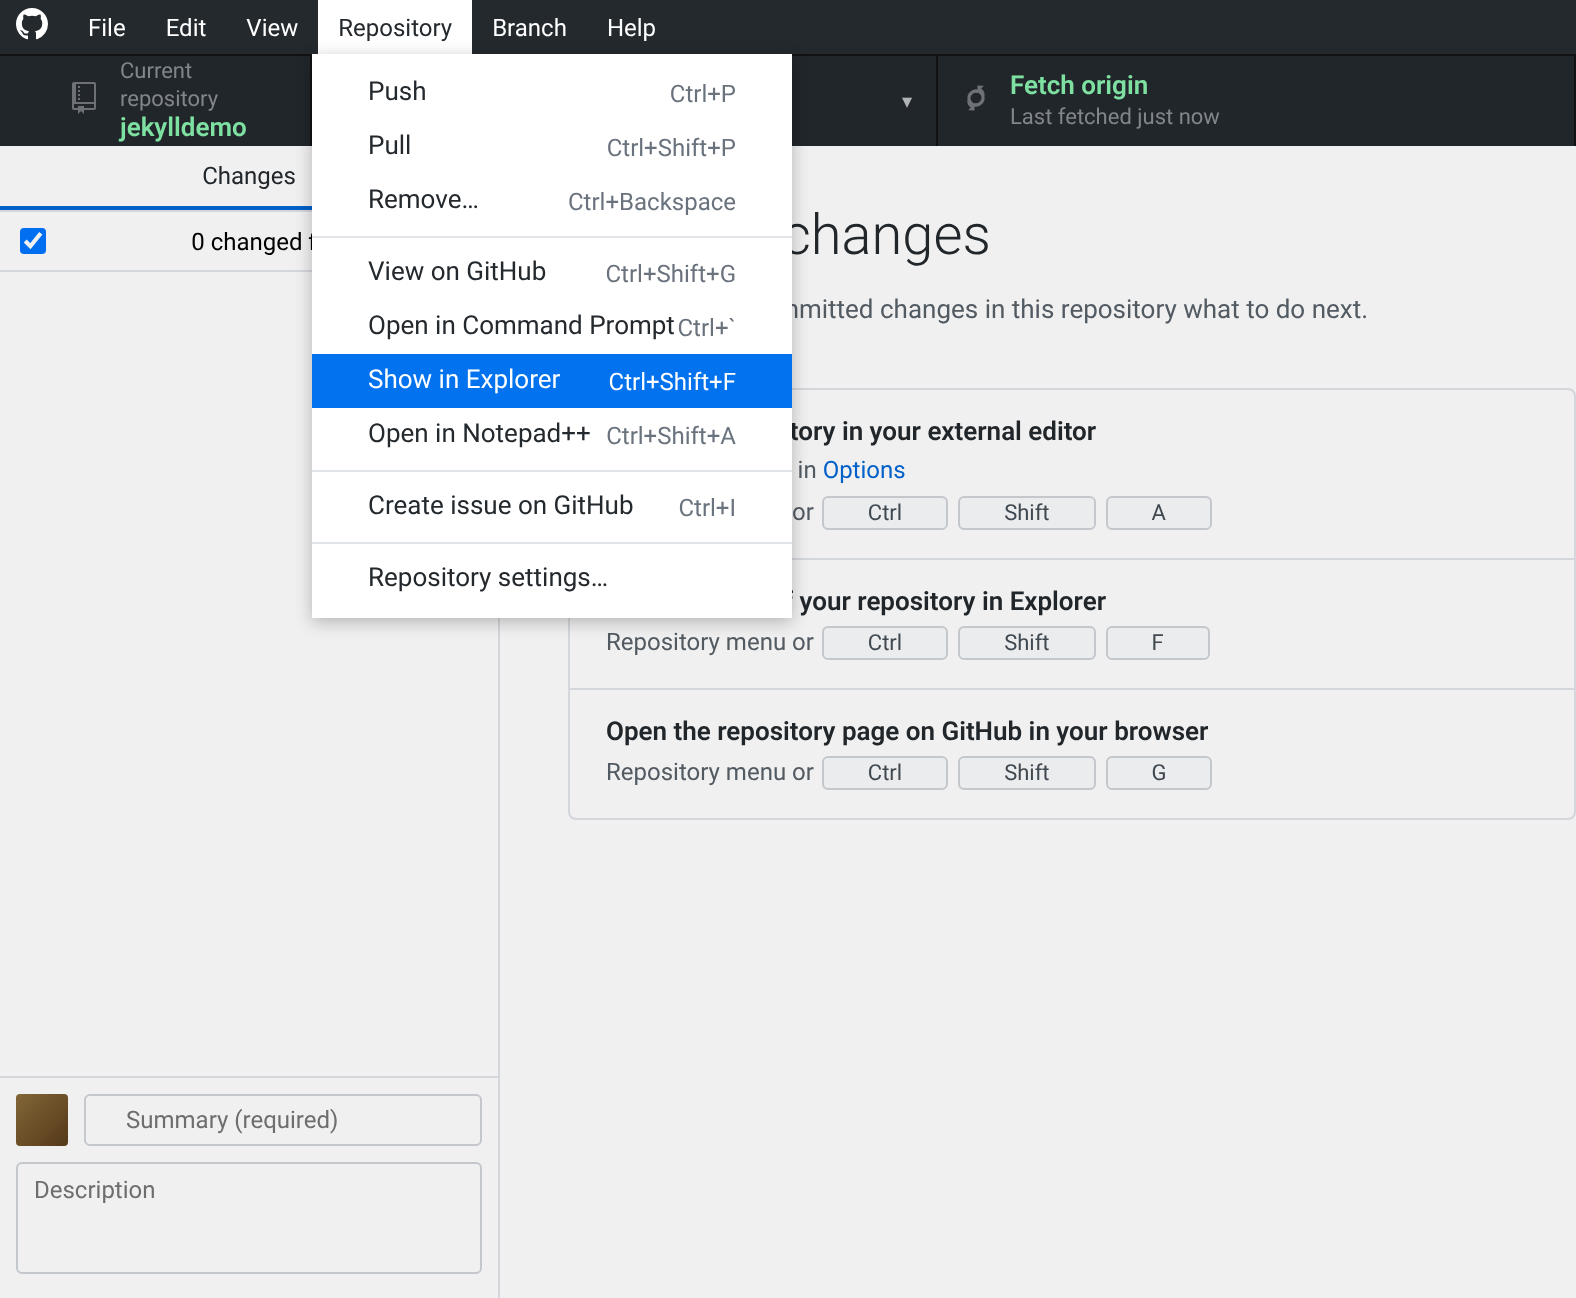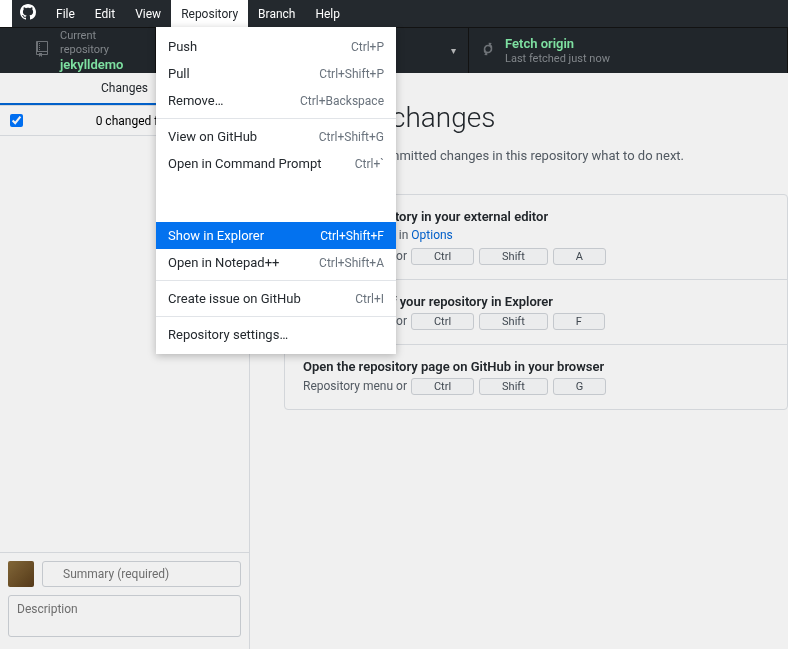--- a/index.html
+++ b/index.html
@@ -1,18 +1,18 @@
 <!DOCTYPE html>
 <html><head>
 <meta charset="utf-8">
 <style>
 * { margin: 0; padding: 0; box-sizing: border-box; font-family: -apple-system, BlinkMacSystemFont, "Segoe UI", Roboto, sans-serif; }
 body { width: 788px; height: 649px; overflow: hidden; background: #fff; position: relative; }
 
-.menubar { background: #24292e; height: 27px; display: flex; align-items: center; padding: 0 8px; color: #fff; font-size: 12px; margin-left: 12px; }
+.menubar { background: #24292e; height: 27px; display: flex; align-items: center; padding: 0 8px; color: #fff; font-size: 12px; }
 .menubar .logo { margin-right: 10px; }
 .menubar .menu-item { padding: 0 10px; height: 27px; display: flex; align-items: center; cursor: default; }
 .menubar .menu-item.active { background: #fff; color: #24292e; }
 
 .toolbar { background: #24292e; height: 46px; display: flex; color: #fff; border-top: 1px solid #141414; }
 .toolbar-section { display: flex; align-items: center; padding: 0 12px; border-right: 1px solid #141414; }
 .toolbar-section .icon-slot { margin-right: 10px; opacity: 0.8; }
 .toolbar-section .tlabel { font-size: 11px; color: #8a8f94; line-height: 14px; }
 .toolbar-section .tvalue { font-size: 13px; font-weight: 600; color: #86efac; line-height: 16px; }
 .toolbar-section.repo { width: 156px; padding-left: 36px; }
@@ -27,38 +27,38 @@
 .tab { flex: 1; display: flex; align-items: center; justify-content: center; font-size: 12px; color: #24292e; }
 .tab.active { border-bottom: 2px solid #0366d6; }
 .changes-row { height: 30px; display: flex; align-items: center; font-size: 12px; border-bottom: 1px solid #e1e4e8; padding: 0 10px; }
 .changes-row input[type=checkbox] { margin-right: 10px; }
 .file-list { flex: 1; }
 
 .commit-box { border-top: 1px solid #e1e4e8; padding: 8px; }
 .summary-row { display: flex; align-items: center; margin-bottom: 8px; }
 .avatar { width: 26px; height: 26px; background: linear-gradient(135deg,#8a6d3b,#5a3d1b); border-radius: 2px; margin-right: 8px; }
 .summary-row input { flex: 1; height: 26px; border: 1px solid #d1d5da; border-radius: 3px; padding: 0 20px; font-size: 12px; color: #6a737d; }
-.desc { width: 100%; height: 42px; border: 1px solid #d1d5da; border-radius: 3px; padding: 6px 8px; font-size: 12px; color: #6a737d; resize: none; }
+.desc { width: 100%; height: 56px; border: 1px solid #d1d5da; border-radius: 3px; padding: 6px 8px; font-size: 12px; color: #6a737d; resize: none; }
 
 .content { flex: 1; padding: 28px 0 0 34px; color: #24292e; }
 .content h1 { font-size: 28px; font-weight: 300; margin-bottom: 12px; }
 .content .subtext { font-size: 13px; color: #586069; margin-bottom: 28px; line-height: 1.5; }
 .card-list { border: 1px solid #e1e4e8; border-radius: 4px; }
 .card { padding: 14px 18px; border-bottom: 1px solid #e1e4e8; }
 .card:last-child { border-bottom: none; }
 .card .ctitle { font-size: 13px; font-weight: 600; margin-bottom: 4px; }
 .card .chint { font-size: 12px; color: #586069; margin-bottom: 6px; }
 .card .chint a { color: #0366d6; text-decoration: none; }
 .card .kb { font-size: 12px; color: #586069; }
 .kbd { display: inline-block; border: 1px solid #d1d5da; border-radius: 3px; padding: 1px 22px; font-size: 11px; background: #fafbfc; color: #444d56; margin: 0 1px; }
 
 
 .dropdown { position: absolute; top: 27px; left: 156px; width: 240px; background: #fff; box-shadow: 0 2px 8px rgba(0,0,0,0.25); z-index: 100; padding: 6px 0; }
-.dd-item { display: flex; justify-content: space-between; align-items: center; padding: 6px 12px; font-size: 13px; color: #24292e; cursor: default; }
-.dd-item.highlight { background: #0372ef; color: #fff; margin-top: 45px; }
+.dd-item { display: flex; justify-content: space-between; align-items: center; padding: 6px 28px; font-size: 13px; color: #24292e; cursor: default; }
+.dd-item.highlight { background: #0372ef; color: #fff; }
 .dd-item .shortcut { font-size: 12px; color: #6a737d; }
 .dd-item.highlight .shortcut { color: #ffffff; }
 .dd-sep { height: 1px; background: #e1e4e8; margin: 4px 0; }
 
 
 .dim { position: absolute; top: 27px; left: 0; right: 0; bottom: 0; background: rgba(0,0,0,0.06); z-index: 50; pointer-events: none; }
 </style>
 </head>
 <body>
 

